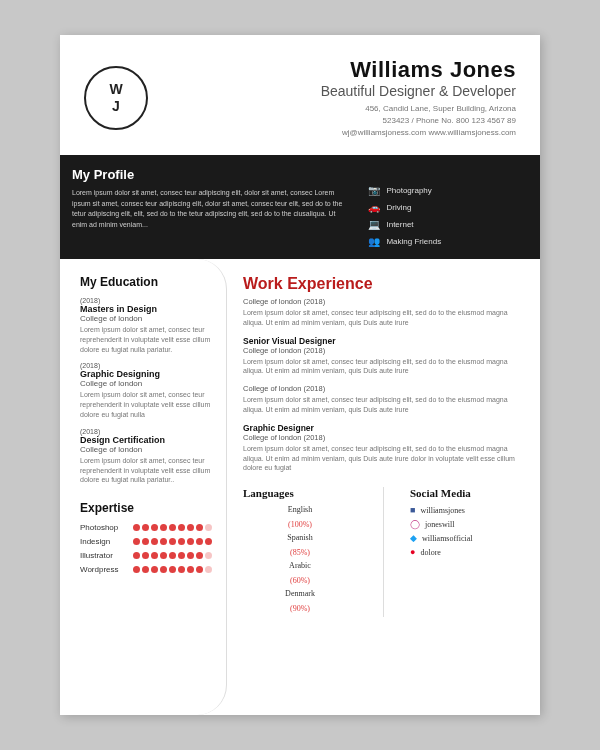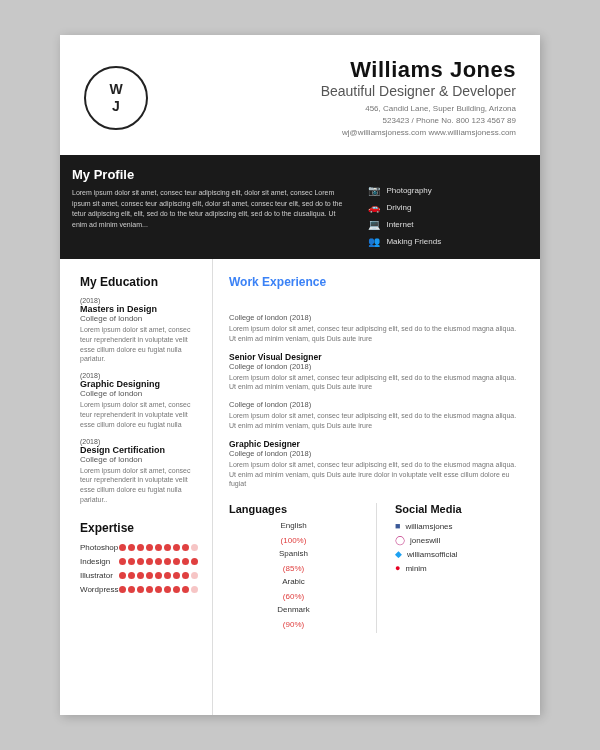--- a/index.html
+++ b/index.html
@@ -105,26 +105,27 @@
       font-size: 10px;
     }
     
     .main-content {
       display: flex;
       flex: 1;
       overflow: hidden;
     }
     
     .left-col {
-      width: 153px;
+      width: 167px;
       padding: 12px 14px 12px 20px;
       border-right: 1px solid #ddd;
       display: flex;
       flex-direction: column;
       gap: 0;
+      border-radius: 30px;
     }
     .section-title {
       font-size: 12px;
       font-weight: bold;
       color: #111;
       margin-bottom: 8px;
       margin-top: 4px;
     }
     .edu-entry {
       margin-bottom: 8px;
@@ -187,24 +188,24 @@
       opacity: 1;
     }
     
     .right-col {
       flex: 1;
       padding: 12px 16px 12px 16px;
       display: flex;
       flex-direction: column;
     }
     .work-title {
-      font-size: 12px;
-      font-weight: bold;
-      color: #3b82f6;
-      margin-bottom: 24px;
+      font-size: 16px;
+      font-weight: bold;
+      color: #b91c1c;
+      margin-bottom: 4px;
       margin-top: 4px;
     }
     .work-entry {
       margin-bottom: 8px;
     }
     .work-role {
       font-size: 8.5px;
       font-weight: bold;
       color: #111;
     }
@@ -213,22 +214,23 @@
       color: #555;
       margin-bottom: 2px;
     }
     .work-desc {
       font-size: 7px;
       color: #777;
       line-height: 1.4;
     }
     .bottom-row {
       display: flex;
-      gap: 8px;
+      gap: 16px;
       margin-top: 6px;
+      font-family: Liberation Serif, serif;
     }
     .languages-section {
       flex: 1;
     }
     .social-section {
       flex: 1;
     }
     .bottom-section-title {
       font-size: 11px;
       font-weight: bold;
@@ -461,20 +463,20 @@
           <div class="social-entry">
             <span class="social-icon insta">◯</span>
             <span>joneswill</span>
           </div>
           <div class="social-entry">
             <span class="social-icon" style="color:#1da1f2">◆</span>
             <span>williamsofficial</span>
           </div>
           <div class="social-entry">
             <span class="social-icon" style="color:#e60023">●</span>
-            <span>minim</span>
+            <span>dolore</span>
           </div>
         </div>
       </div>
     </div>
 
   </div>
 </div>
 
 </body></html>

